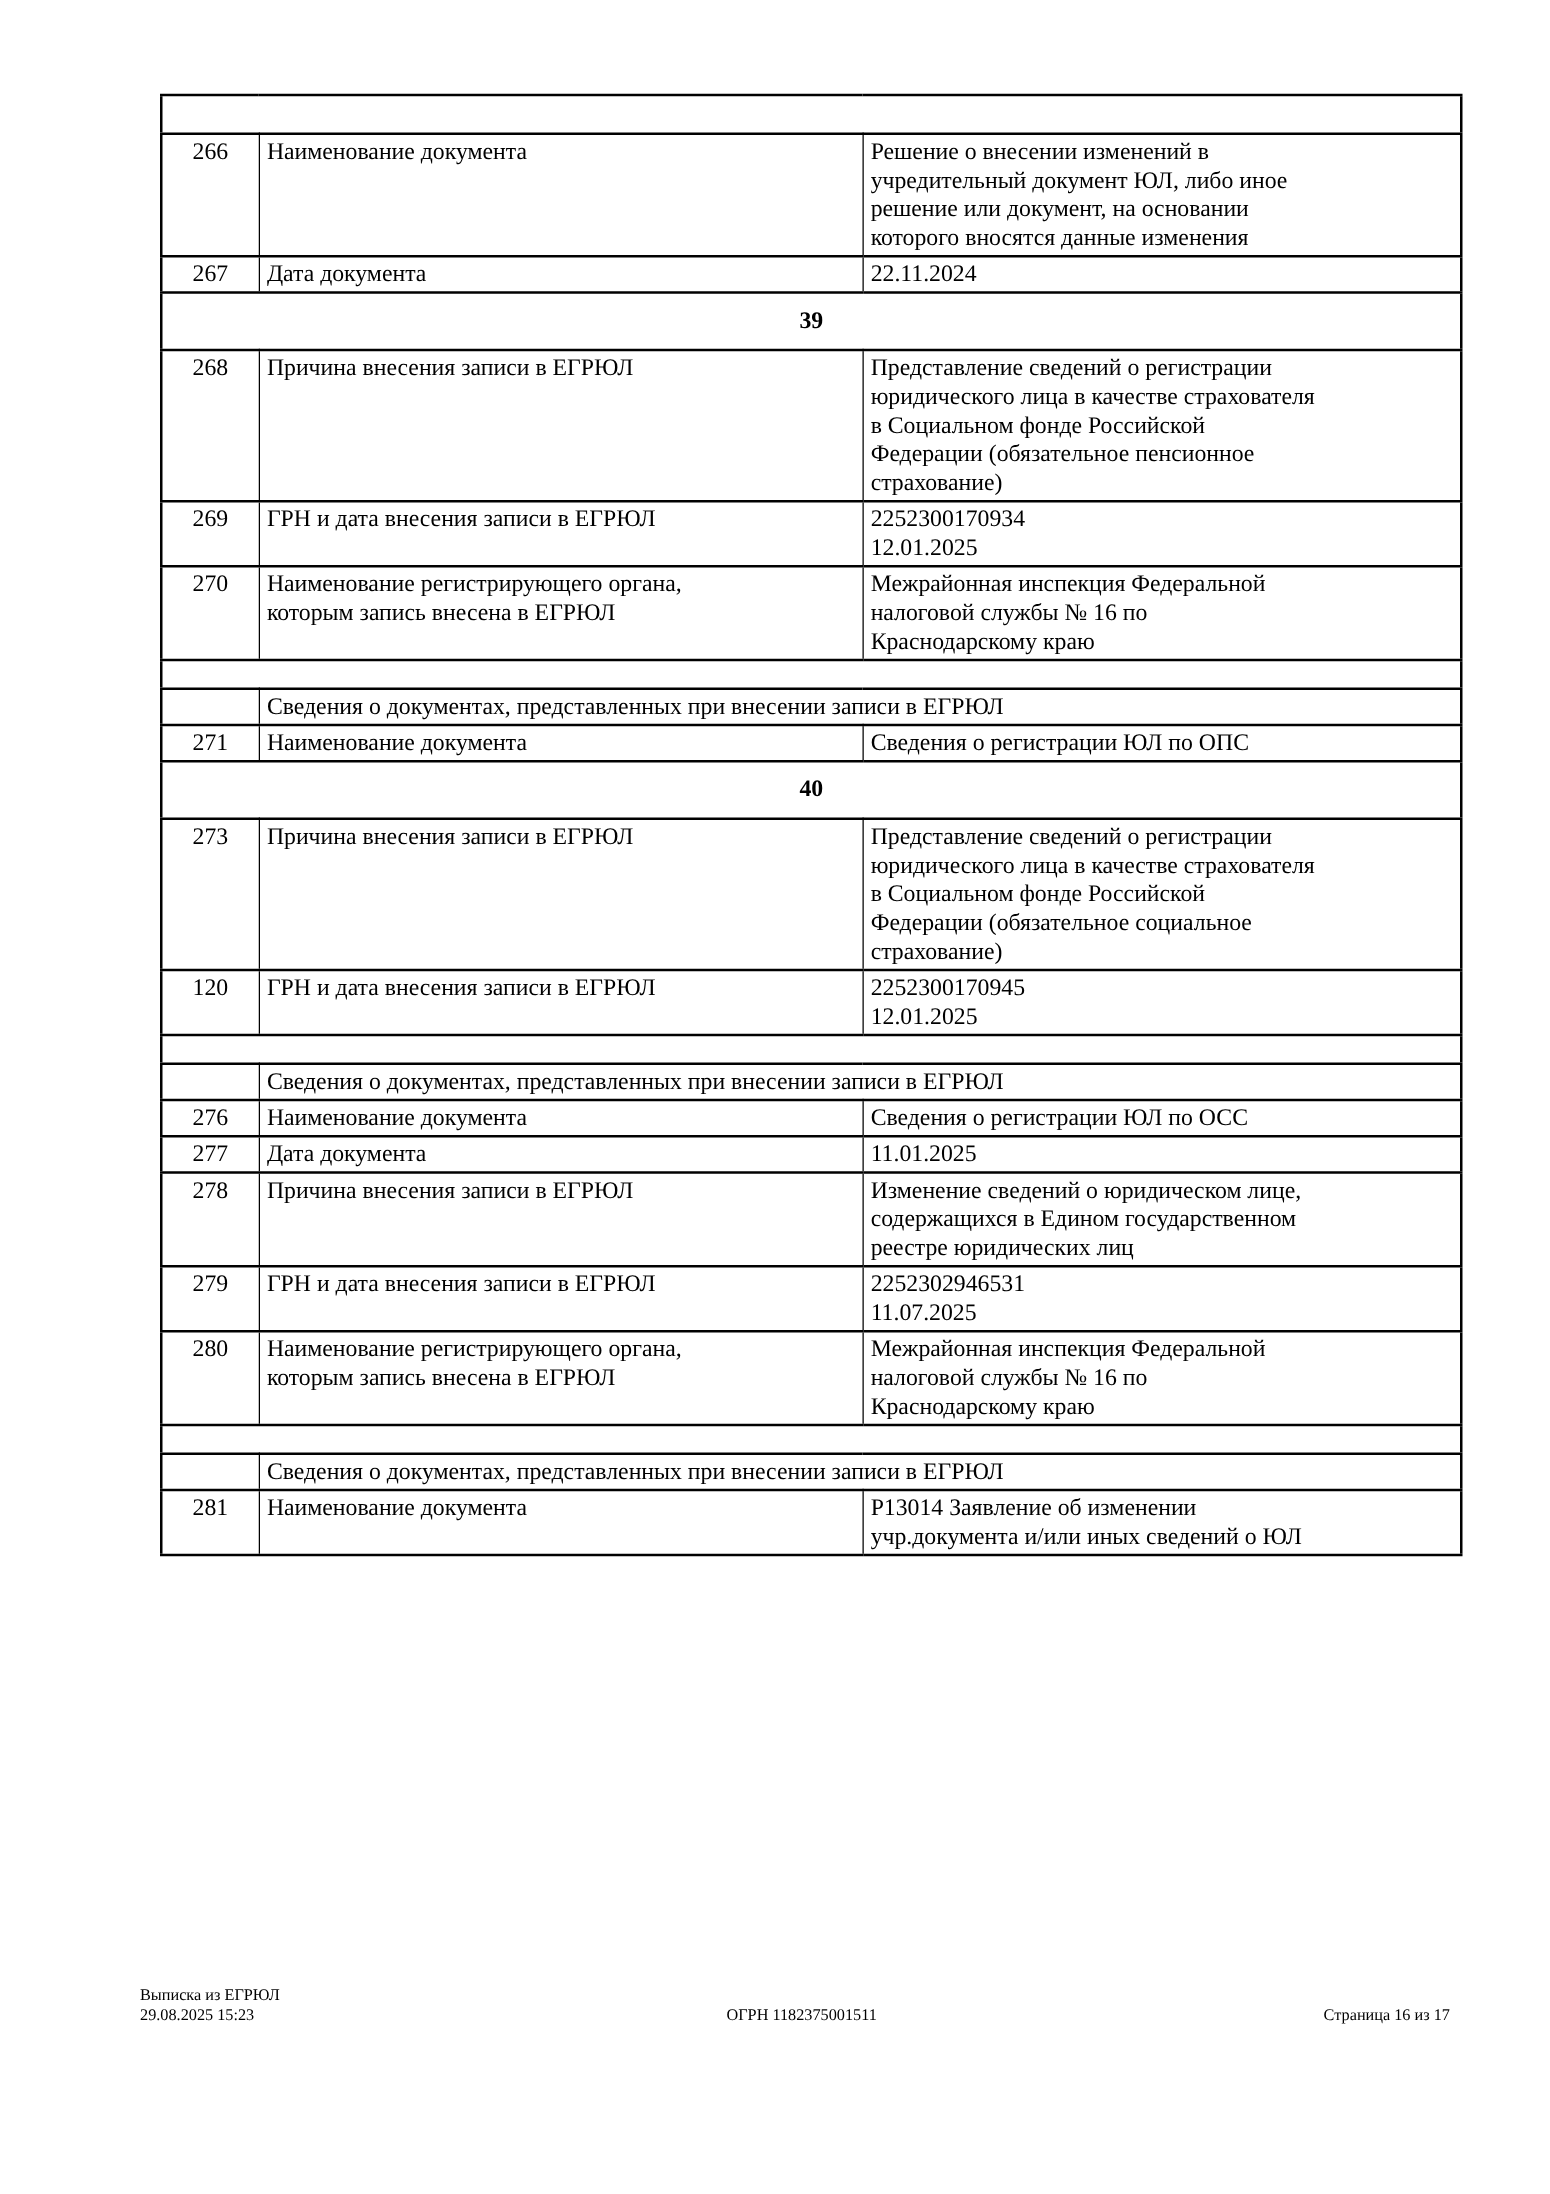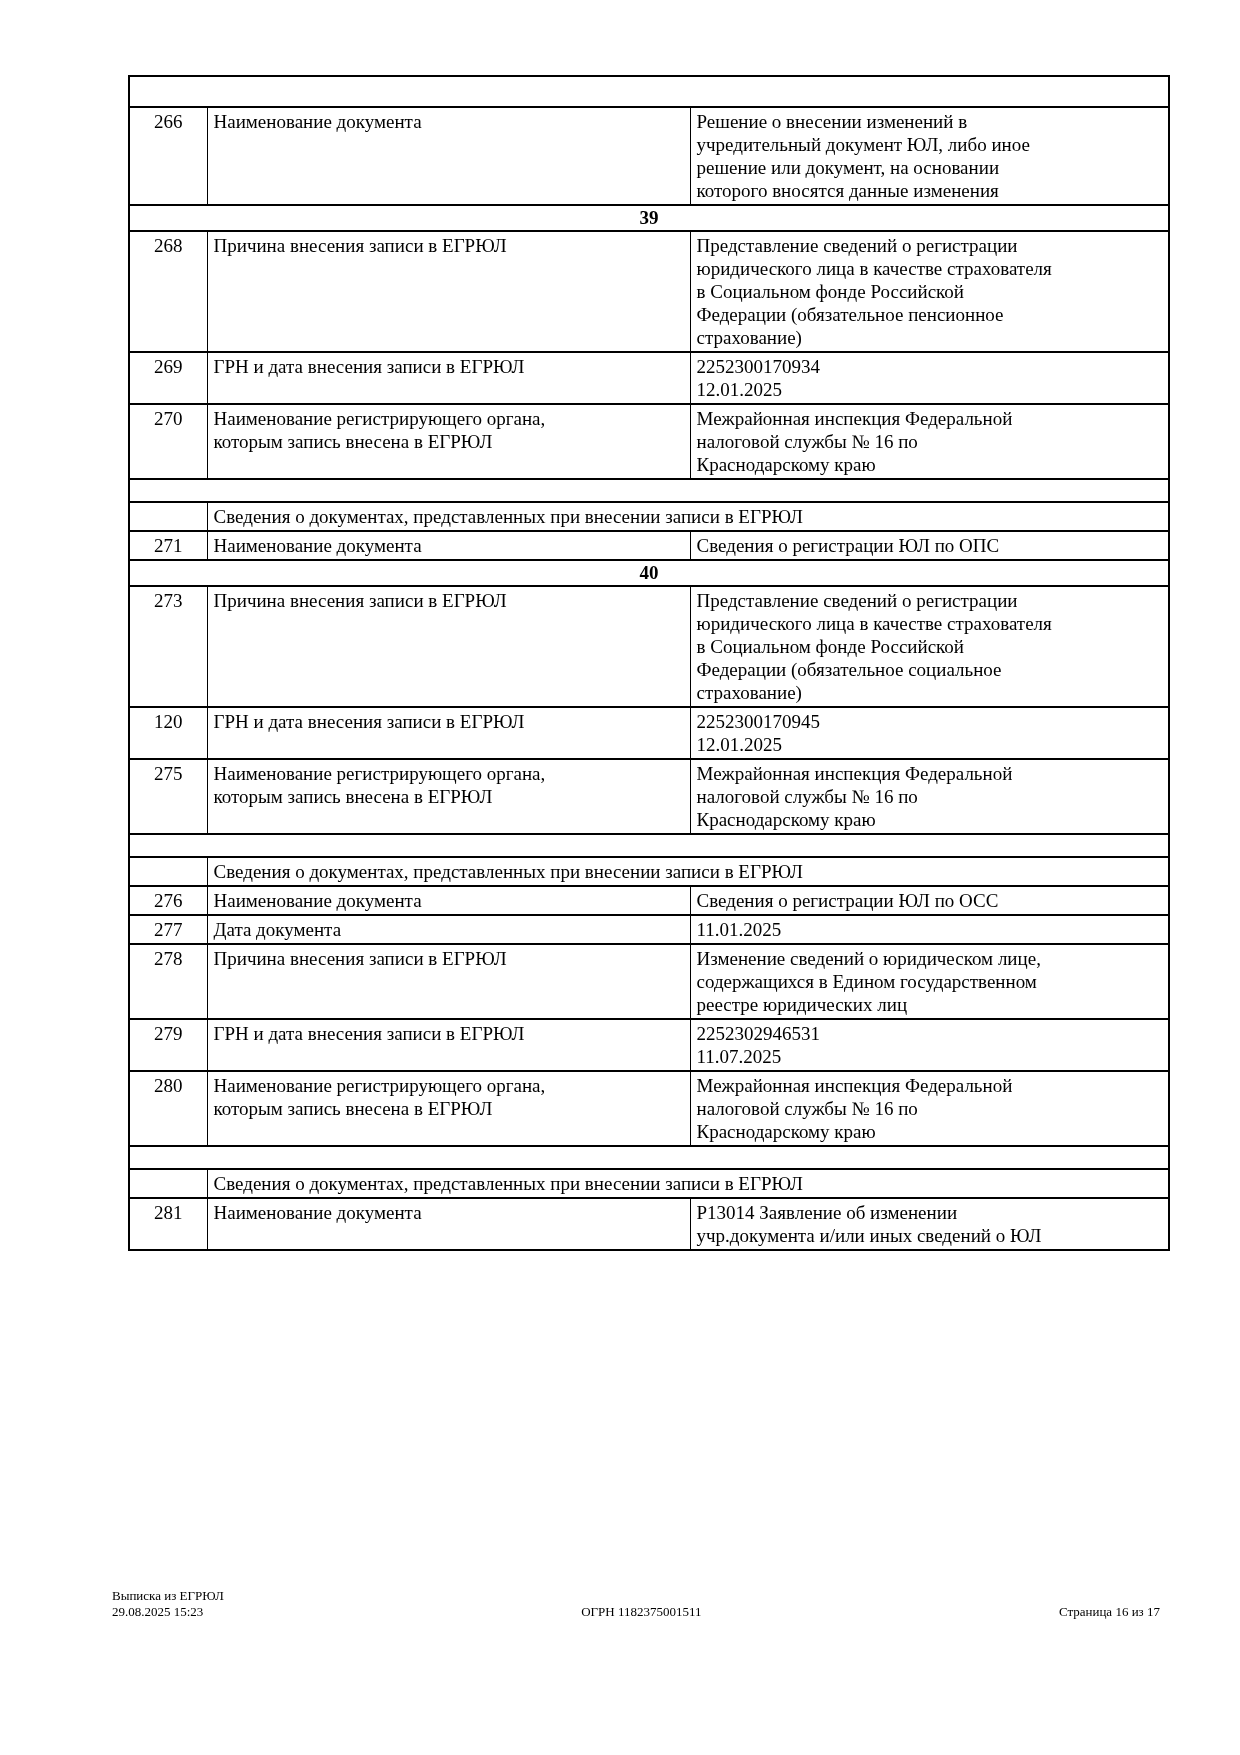--- a/index.html
+++ b/index.html
@@ -48,21 +48,21 @@
     padding: 0;
   }
   tr.row-spacer-top td {
     height: 29px;
     padding: 0;
   }
   tr.row-section td {
     text-align: center;
     font-weight: bold;
     height: 24px;
-    padding: 0;
+    padding: 10px;
   }
   .footer {
     position: absolute;
     left: 112px;
     top: 1588px;
     width: 1048px;
     display: flex;
     justify-content: space-between;
     align-items: flex-end;
     font-size: 13px;
@@ -86,20 +86,25 @@
         <td class="c-spacer" colspan="3"></td>
       </tr>
       <tr class="row-data">
         <td class="c-num">266</td>
         <td class="c-label">Наименование документа</td>
         <td class="c-value">Решение о внесении изменений в
 учредительный документ ЮЛ, либо иное
 решение или документ, на основании
 которого вносятся данные изменения</td>
       </tr>
+      <tr class="row-data">
+        <td class="c-num">267</td>
+        <td class="c-label">Дата документа</td>
+        <td class="c-value">22.11.2024</td>
+      </tr>
       <tr class="row-section">
         <td class="c-section" colspan="3">39</td>
       </tr>
       <tr class="row-data">
         <td class="c-num">268</td>
         <td class="c-label">Причина внесения записи в ЕГРЮЛ</td>
         <td class="c-value">Представление сведений о регистрации
 юридического лица в качестве страхователя
 в Социальном фонде Российской
 Федерации (обязательное пенсионное
@@ -141,28 +146,20 @@
 юридического лица в качестве страхователя
 в Социальном фонде Российской
 Федерации (обязательное социальное
 страхование)</td>
       </tr>
       <tr class="row-data">
         <td class="c-num">120</td>
         <td class="c-label">ГРН и дата внесения записи в ЕГРЮЛ</td>
         <td class="c-value">2252300170945
 12.01.2025</td>
-      </tr>
-      <tr class="row-data">
-        <td class="c-num">275</td>
-        <td class="c-label">Наименование регистрирующего органа,
-которым запись внесена в ЕГРЮЛ</td>
-        <td class="c-value">Межрайонная инспекция Федеральной
-налоговой службы № 16 по
-Краснодарскому краю</td>
       </tr>
       <tr class="row-spacer">
         <td class="c-spacer" colspan="3"></td>
       </tr>
       <tr class="row-subheader">
         <td class="c-num"></td>
         <td class="c-sub" colspan="2">Сведения о документах, представленных при внесении записи в ЕГРЮЛ</td>
       </tr>
       <tr class="row-data">
         <td class="c-num">276</td>

